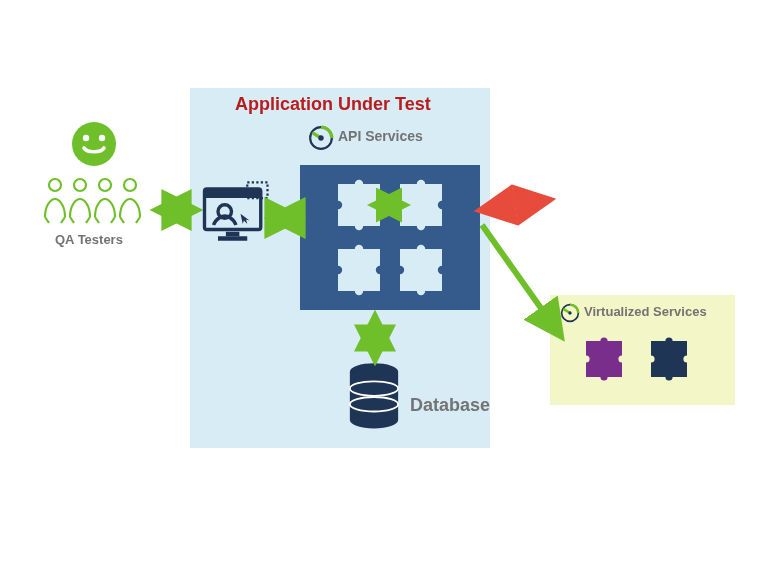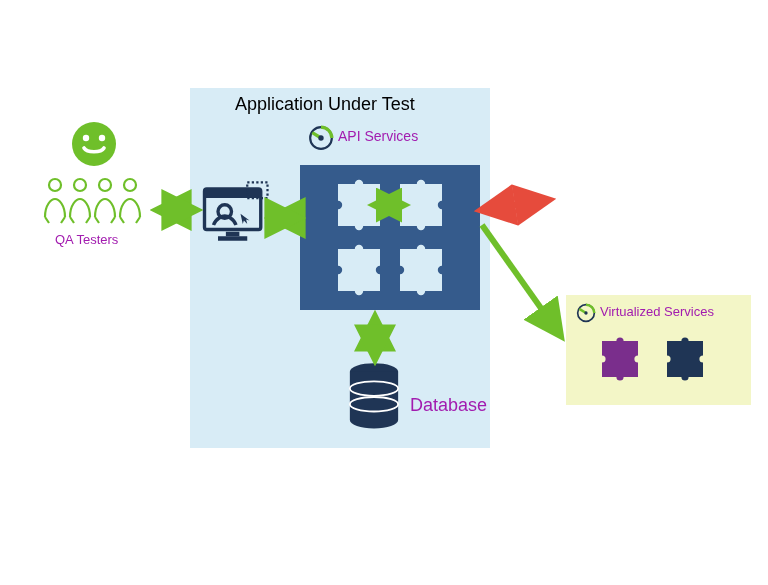--- a/index.html
+++ b/index.html
@@ -5,37 +5,37 @@
   * { box-sizing: border-box; margin: 0; padding: 0; }
   body {
     width: 768px;
     height: 585px;
     background: #ffffff;
     font-family: "Segoe UI", Arial, sans-serif;
     position: relative;
     overflow: hidden;
   }
   .stage { position: absolute; inset: 0; }
-  .label { font-size: 14px; font-weight: 400; color: #a21caf; }
-  .title { font-size: 18px; font-weight: 400; color: #000000; }
+  .label { font-size: 14px; font-weight: 700; color: #737373; }
+  .title { font-size: 18px; font-weight: 700; color: #b91c1c; }
   .caption { font-size: 12px; line-height: 1.4; color: #5d2e7a; }
   .box-aut {
     position: absolute;
     left: 190px; top: 88px;
     width: 300px; height: 360px;
     background: #d8ecf6;
   }
   .box-ext, .box-virt {
     position: absolute;
     left: 550px;
     width: 185px; height: 110px;
     background: #f3f6c7;
   }
   .box-ext  { top: 145px; }
-  .box-virt { top: 295px; margin-left: 16px; }
+  .box-virt { top: 295px; }
   .pill-api {
     position: absolute;
     left: 300px; top: 165px;
     width: 180px; height: 145px;
     background: #355b8c;
     display: flex; flex-wrap: wrap;
     align-items: center; justify-content: center;
     gap: 6px;
     padding: 10px;
   }

